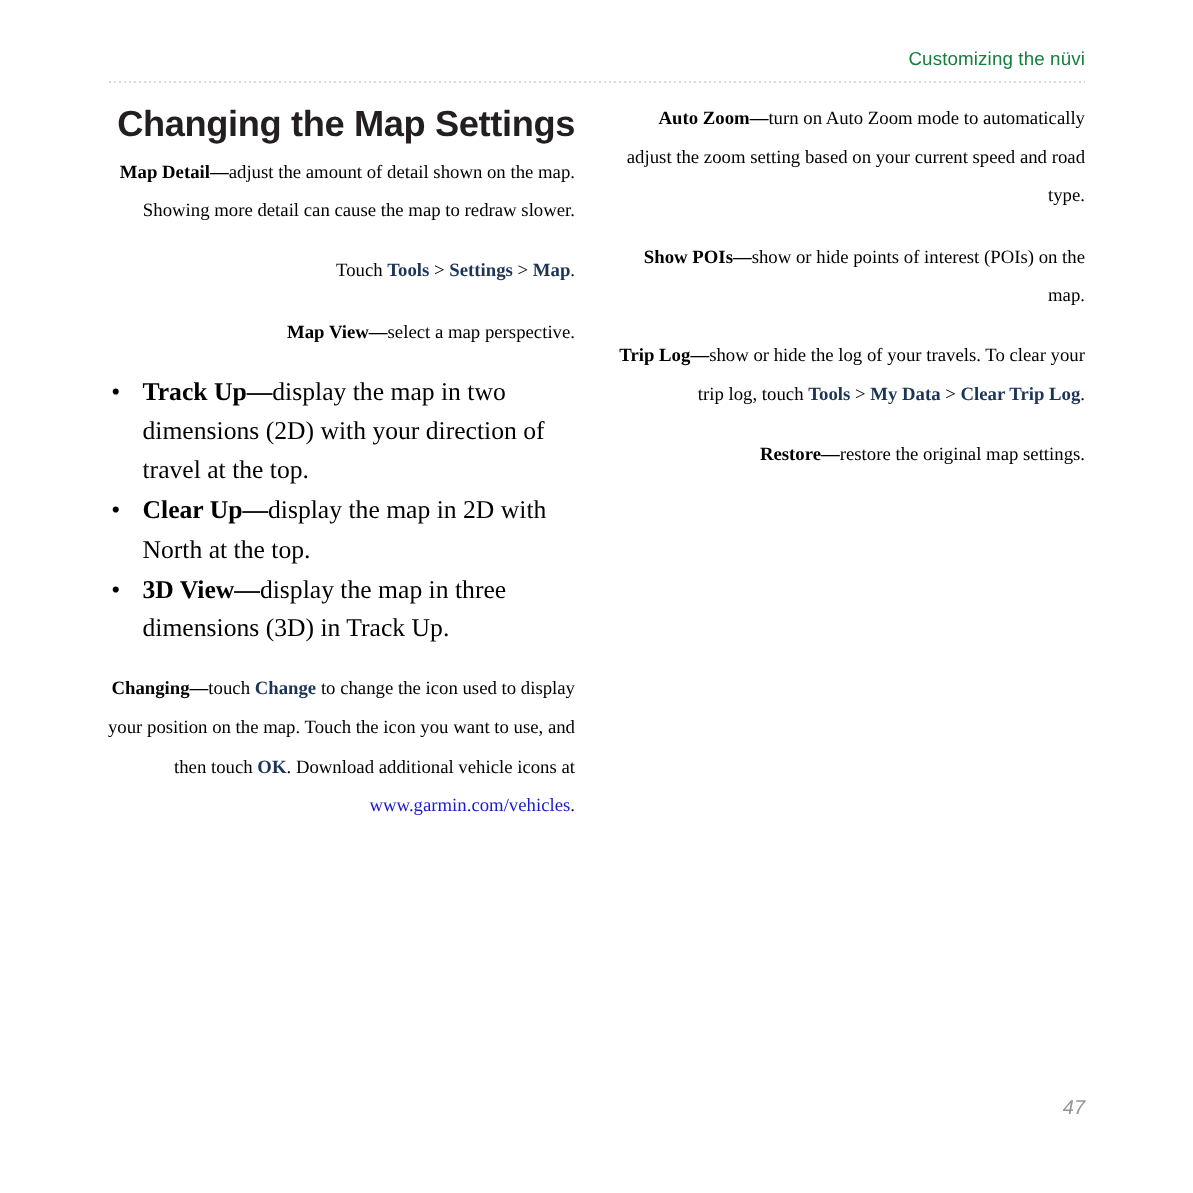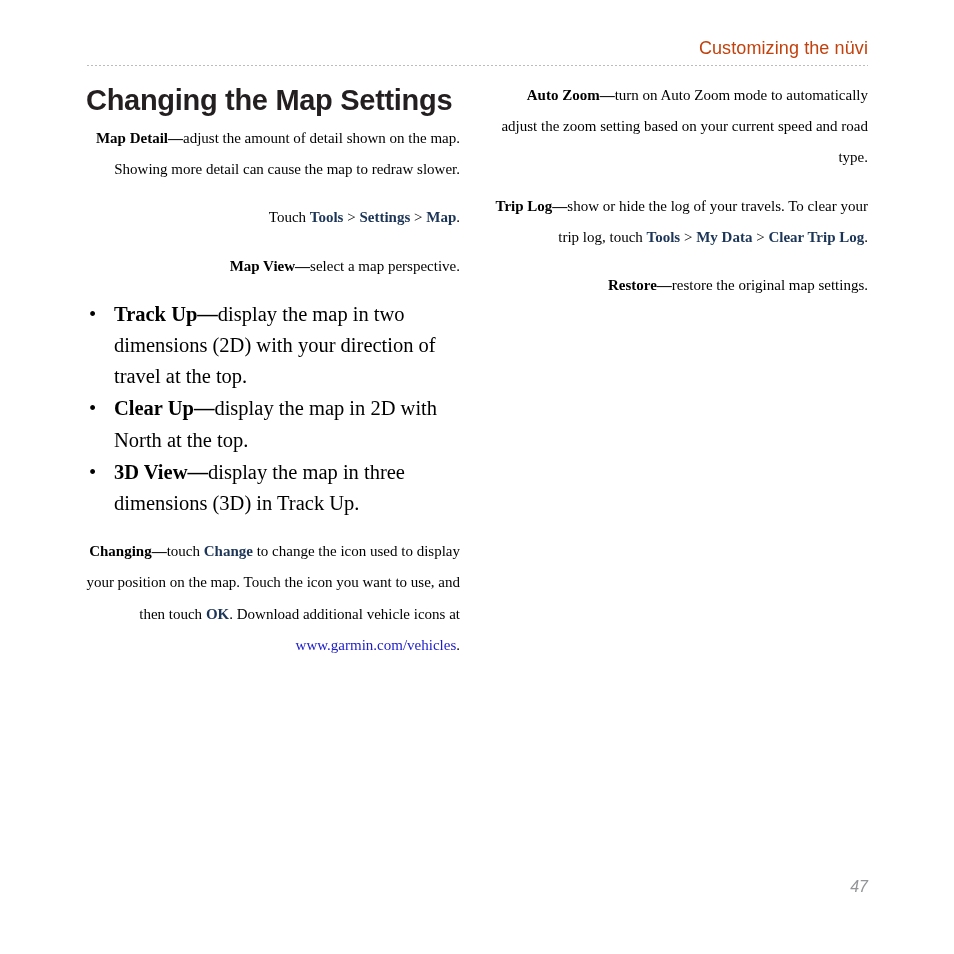--- a/index.html
+++ b/index.html
@@ -25,22 +25,22 @@
   
   .header {
     position: absolute;
     left: 86px;
     top: 38px;
     width: 782px;
     text-align: right;
   }
   .header-title {
     font-family: "Liberation Sans", "DejaVu Sans", sans-serif;
-    font-size: 18px;
-    color: #c2410c;
+    font-size: 15px;
+    color: #15803d;
     letter-spacing: 0.1px;
     display: block;
     line-height: 20px;
   }
   .header-rule {
     position: absolute;
     left: 86px;
     top: 64px;
     width: 782px;
     height: 2px;
@@ -67,20 +67,21 @@
   .col-right { left: 408px; }
 
   h1.section-title {
     font-family: "Liberation Sans", "DejaVu Sans", sans-serif;
     font-weight: bold;
     font-size: 29px;
     line-height: 41px;
     color: #231f20;
     margin: 0 0 2px 0;
     letter-spacing: -0.3px;
+    text-align: right;
   }
 
   p.para {
     font-size: 15px;
     line-height: 31.2px;
     color: #000000;
     margin: 0 0 17px 0;
     text-align: right;
   }
   p.first-after-title { margin-top: 0; }
@@ -172,20 +173,23 @@
       </p>
 
     </div>
 
     <div class="col col-right">
 
       <p class="para">
         <span class="term">Auto Zoom</span><span class="term">—</span><span>turn on Auto Zoom mode to automatically adjust the zoom setting based on your current speed and road type.</span>
       </p>
 
+      <p class="para">
+        <span class="term">Show POIs</span><span class="term">—</span><span>show or hide points of interest (POIs) on the map.</span>
+      </p>
 
       <p class="para">
         <span class="term">Trip Log</span><span class="term">—</span><span>show or hide the log of your travels. To clear your trip log, touch </span><span class="ui">Tools</span><span class="sep"> &gt; </span><span class="ui">My Data</span><span class="sep"> &gt; </span><span class="ui">Clear Trip Log</span><span>.</span>
       </p>
 
 
       <p class="para">
         <span class="term">Restore</span><span class="term">—</span><span>restore the original map settings.</span>
       </p>
 

